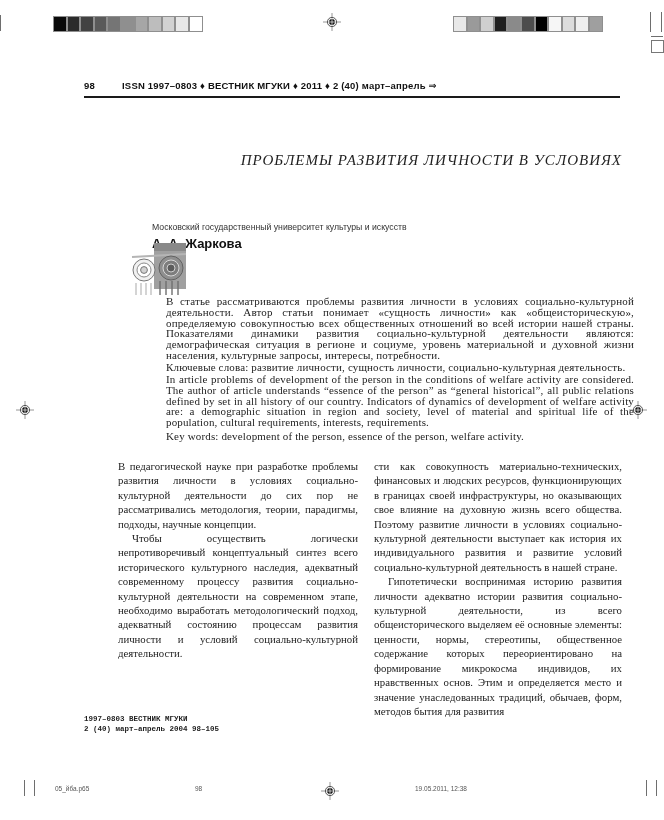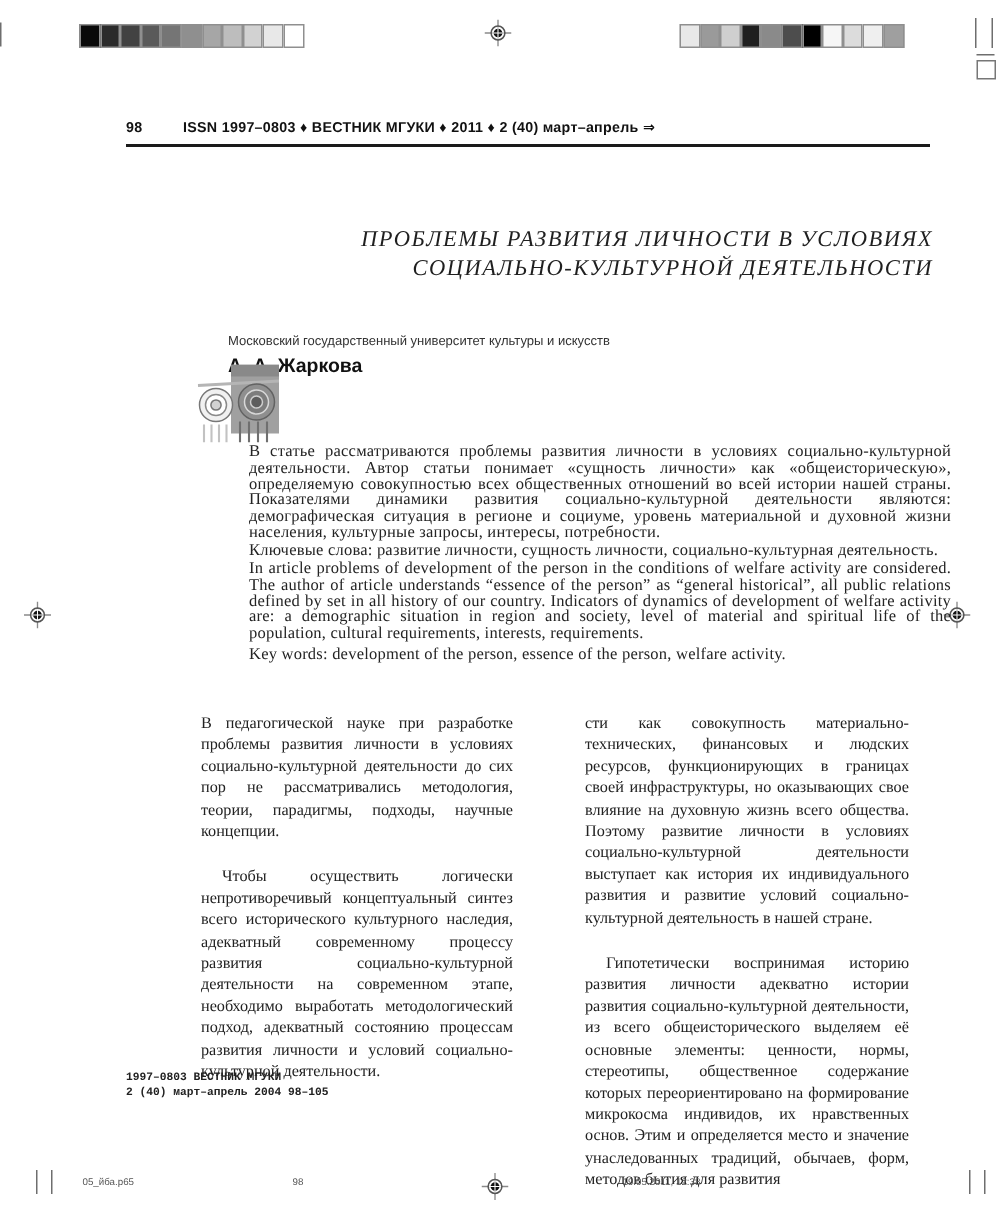--- a/index.html
+++ b/index.html
@@ -32,21 +32,21 @@
     font-size:11px;line-height:10.8px;color:#242424;letter-spacing:0.15px;}
   .abs-ru{top:296px;}
   .kw-ru{top:362px;}
   .abs-en{top:374px;}
   .kw-en{top:431px;}
   
   .column{position:absolute;top:459px;width:240px;text-align:justify;
     font-size:10.8px;line-height:14.4px;color:#222;}
   .col-left{left:118px;width:240px;}
   .col-right{left:374px;width:248px;}
-  .body-par{margin:16px;}
+  .body-par{margin:0;}
   .body-par.indent{text-indent:14px;}
   
   .footer{position:absolute;left:84px;top:715px;
     font-family:Liberation Mono, monospace;font-weight:bold;
     font-size:7.5px;line-height:9.5px;color:#222;}
   .slug{position:absolute;top:785px;left:0;width:664px;height:14px;
     font-family:"Liberation Sans","DejaVu Sans",sans-serif;font-size:6.5px;color:#555;}
   .slug span{position:absolute;top:0;}
   .slug .fname{left:55px;}
   .slug .pg{left:195px;}
@@ -127,21 +127,20 @@
 <div class="mark-line" style="left:646px;top:780px;width:1px;height:16px;"></div>
 <div class="mark-line" style="left:656px;top:780px;width:1px;height:16px;"></div>
 
 <div class="header">
   <span class="pagenum">98</span><span>ISSN 1997–0803 ♦ ВЕСТНИК МГУКИ ♦ 2011 ♦ 2 (40) март–апрель ⇒</span>
 </div>
 <div class="header-rule"></div>
 
 <div class="title">
   <div>ПРОБЛЕМЫ РАЗВИТИЯ ЛИЧНОСТИ В УСЛОВИЯХ</div>
-  <div>СОЦИАЛЬНО-КУЛЬТУРНОЙ ДЕЯТЕЛЬНОСТИ</div>
 </div>
 <div class="author">А. А. Жаркова</div>
 <div class="affiliation">Московский государственный университет культуры и искусств</div>
 
 <svg class="capital" width="62" height="52" viewBox="0 0 62 52">
   <rect x="24" y="0" width="32" height="46" fill="#a0a0a0"></rect>
   <rect x="24" y="0" width="32" height="8" fill="#898989"></rect>
   <line x1="2" y1="14" x2="56" y2="11" stroke="#b5b5b5" stroke-width="2"></line>
   <g stroke="#777" fill="none">
     <circle cx="14" cy="27" r="11" fill="#f1f1f1"></circle>

